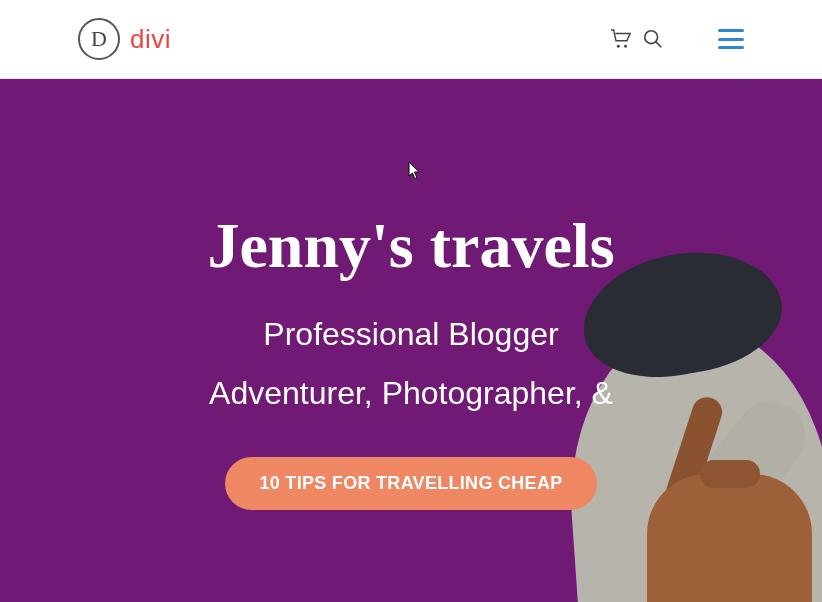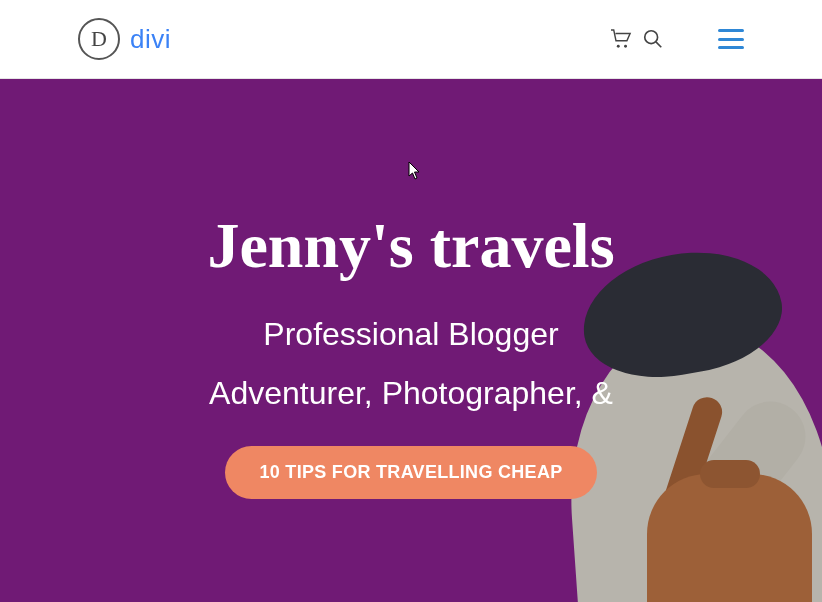--- a/index.html
+++ b/index.html
@@ -28,21 +28,21 @@
     display: flex;
     align-items: center;
     justify-content: center;
     font-family: Georgia, serif;
     font-size: 22px;
     color: #444;
     font-weight: 500;
   }
   .logo-text {
     font-size: 26px;
-    color: #3b82f6;
+    color: #ef4444;
     font-weight: 300;
     letter-spacing: 0.5px;
   }
   .header-actions {
     display: flex;
     align-items: center;
     gap: 10px;
   }
   .cart-icon svg, .search-icon svg { display:block; }
   .hamburger {
@@ -152,21 +152,21 @@
   }
   .hero-subtitle {
     margin-top: 22px;
     font-size: 32px;
     color: #ffffff;
     font-weight: 500;
     line-height: 1.85;
   }
   .cta {
     display: inline-block;
-    margin-top: 23px;
+    margin-top: 34px;
     background: #ef8763;
     color: #fff;
     font-weight: 700;
     font-size: 18px;
     letter-spacing: 0.3px;
     padding: 16px 34px;
     border-radius: 999px;
     border: none;
     cursor: pointer;
   }

